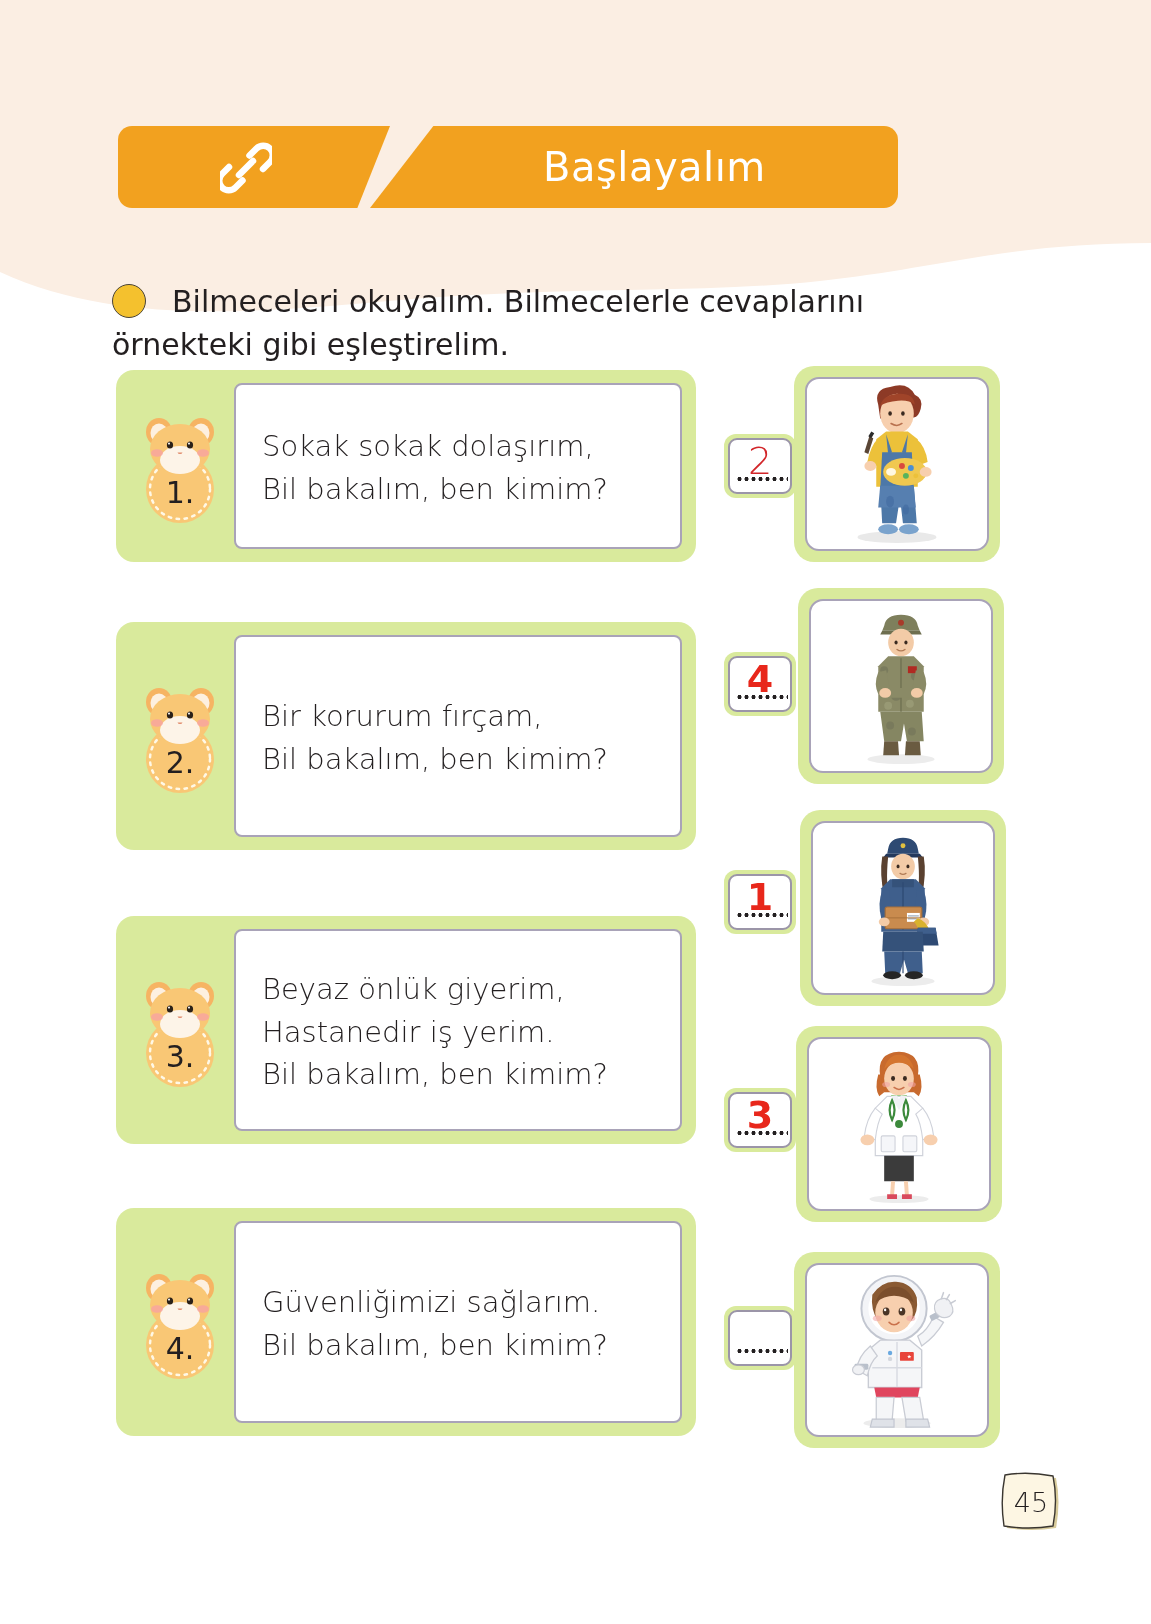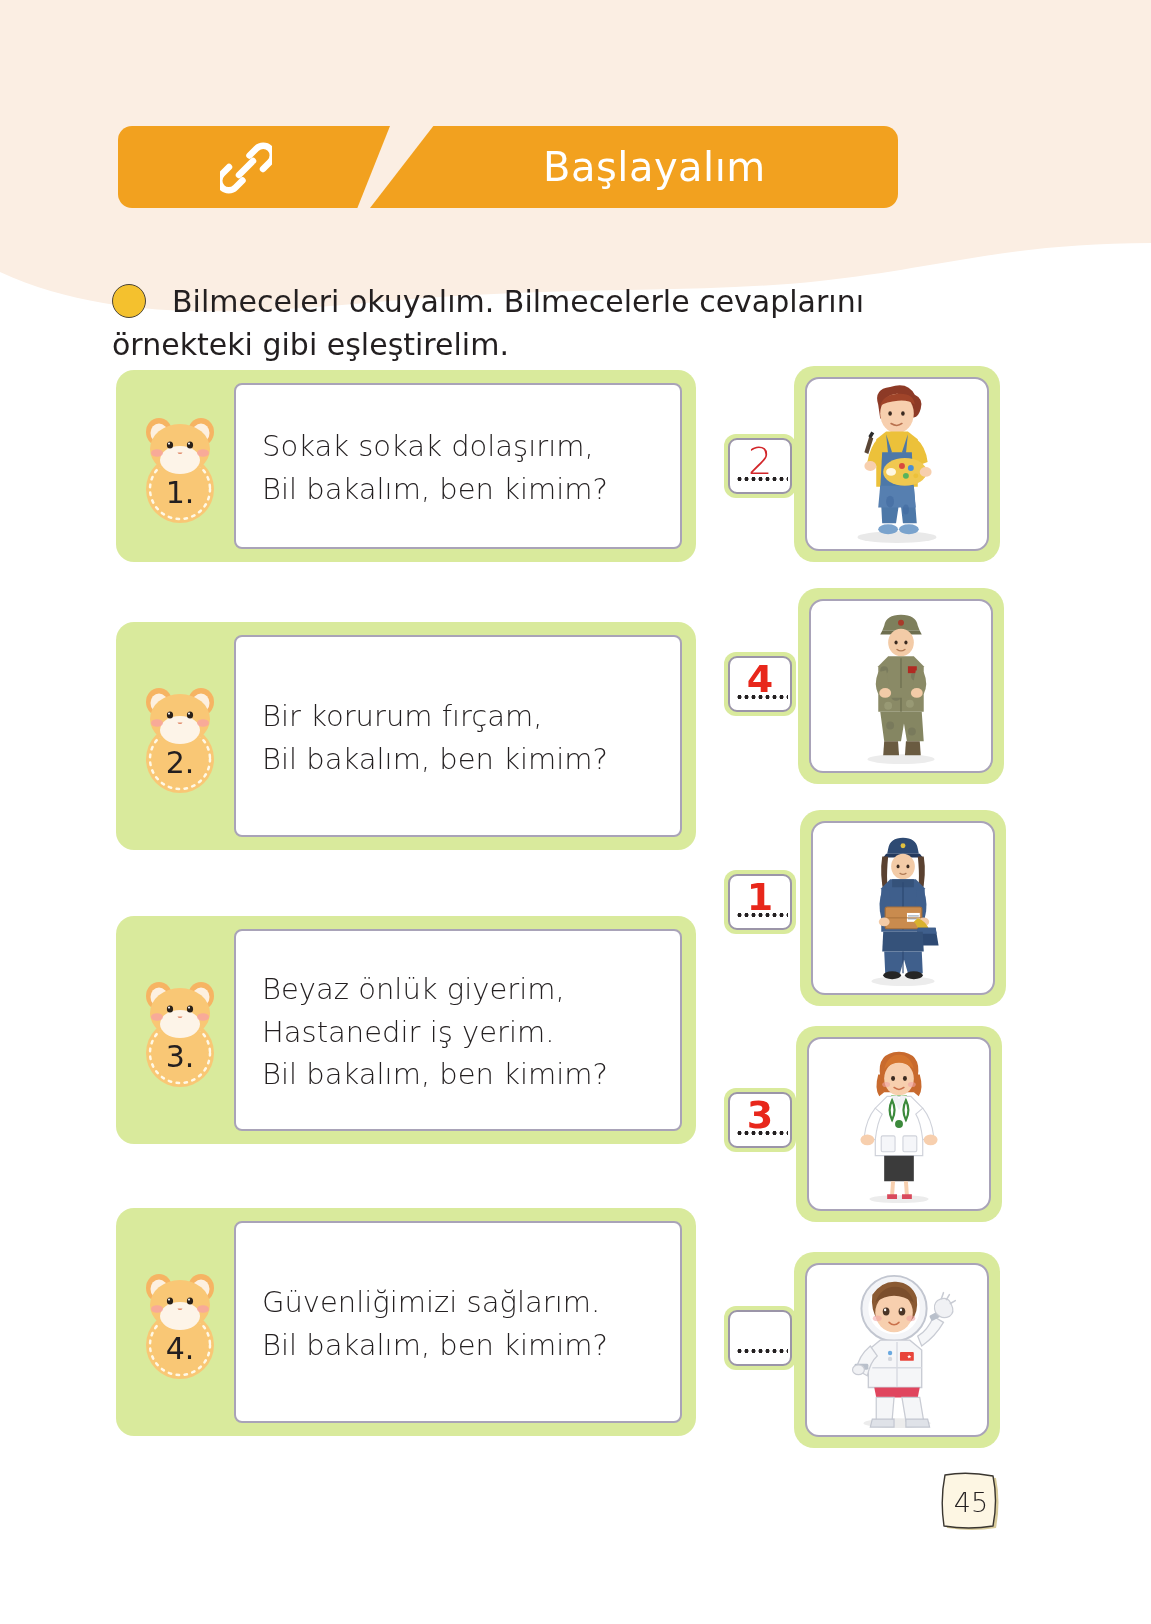--- a/index.html
+++ b/index.html
@@ -189,21 +189,21 @@
     background: #ffffff;
     border: 2px solid #a9a3b8;
     border-radius: 14px;
     overflow: hidden;
   }
   .pic-inner svg { display: block; width: 100%; height: 100%; }
 
   
   .page-num {
     position: absolute;
-    left: 940px;
+    left: 1000px;
     top: 1472px;
     width: 62px;
     height: 62px;
     z-index: 4;
   }
   .page-num-text {
     position: absolute;
     left: 0; right: 0; top: 15px;
     text-align: center;
     font-size: 27px;

